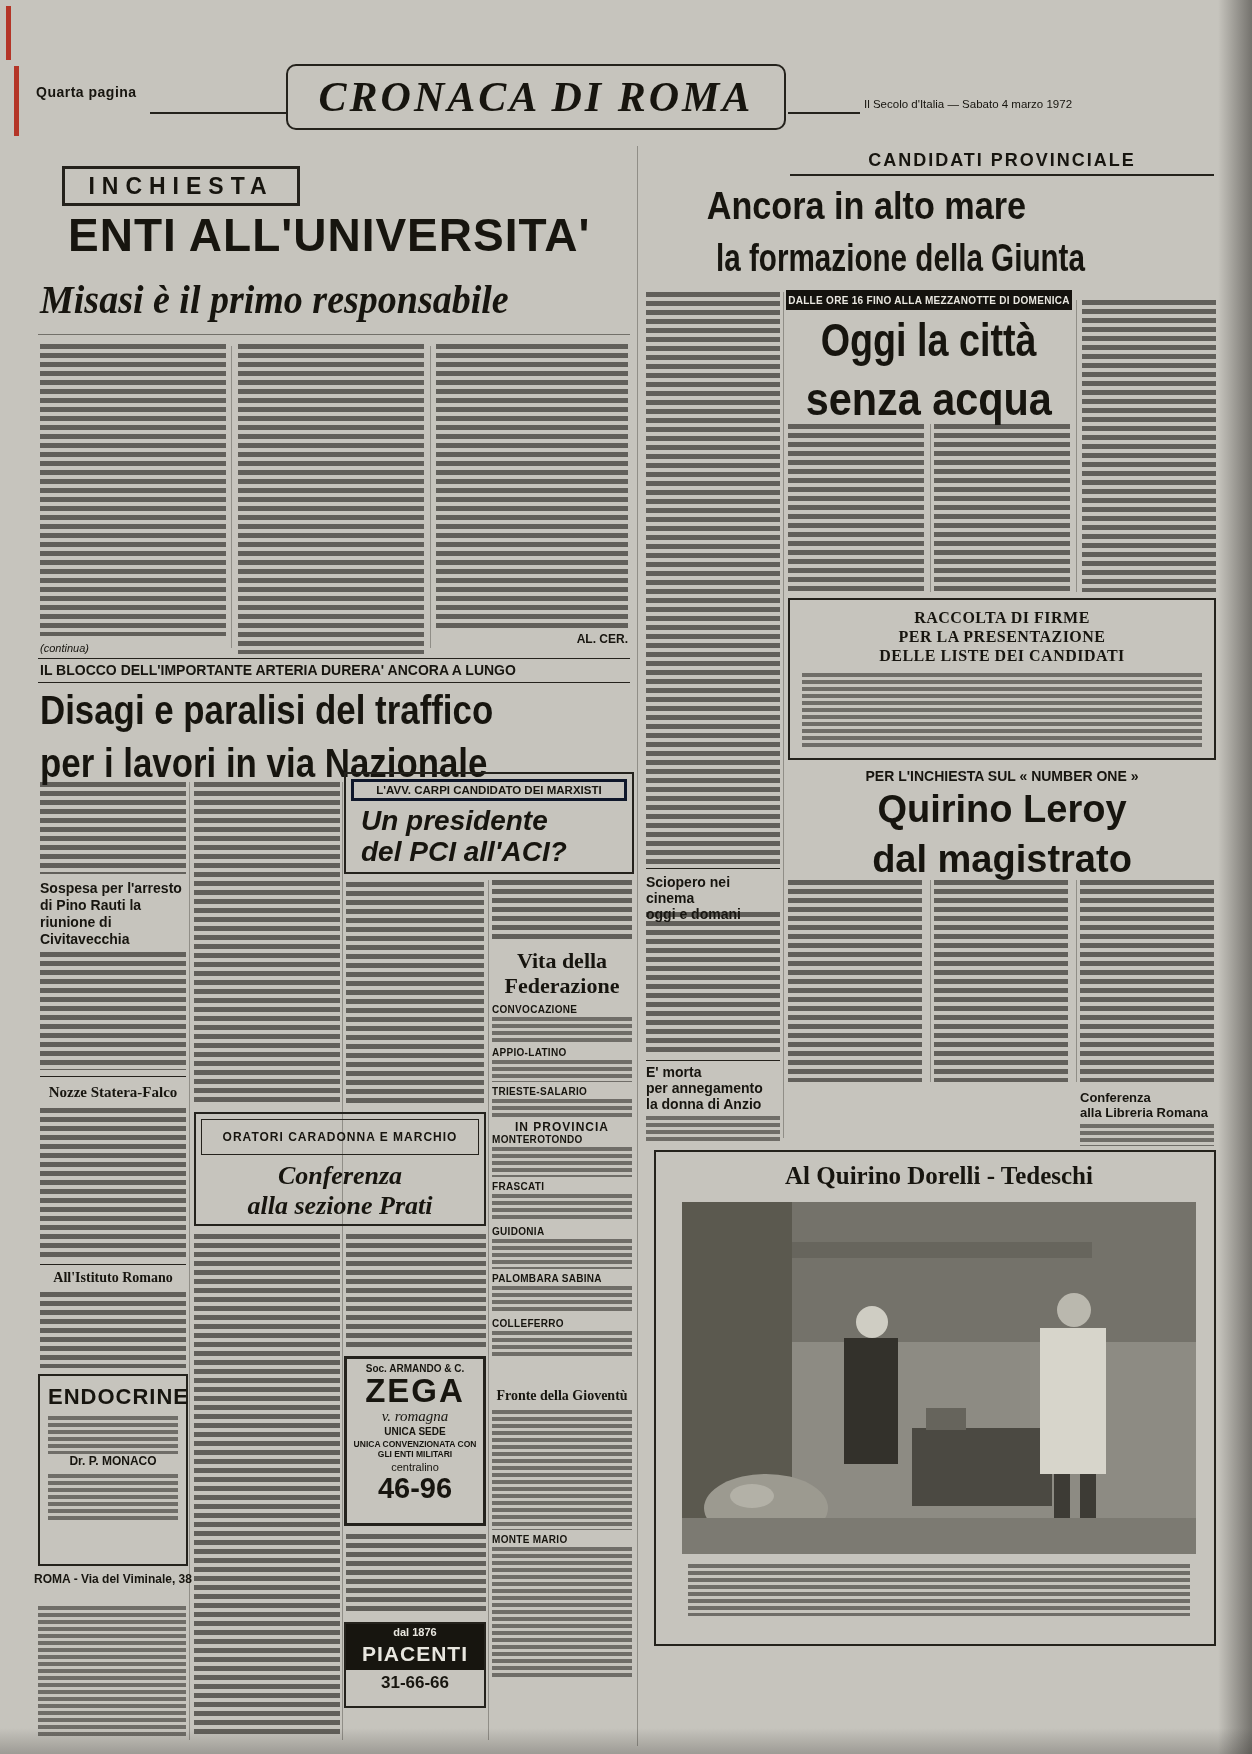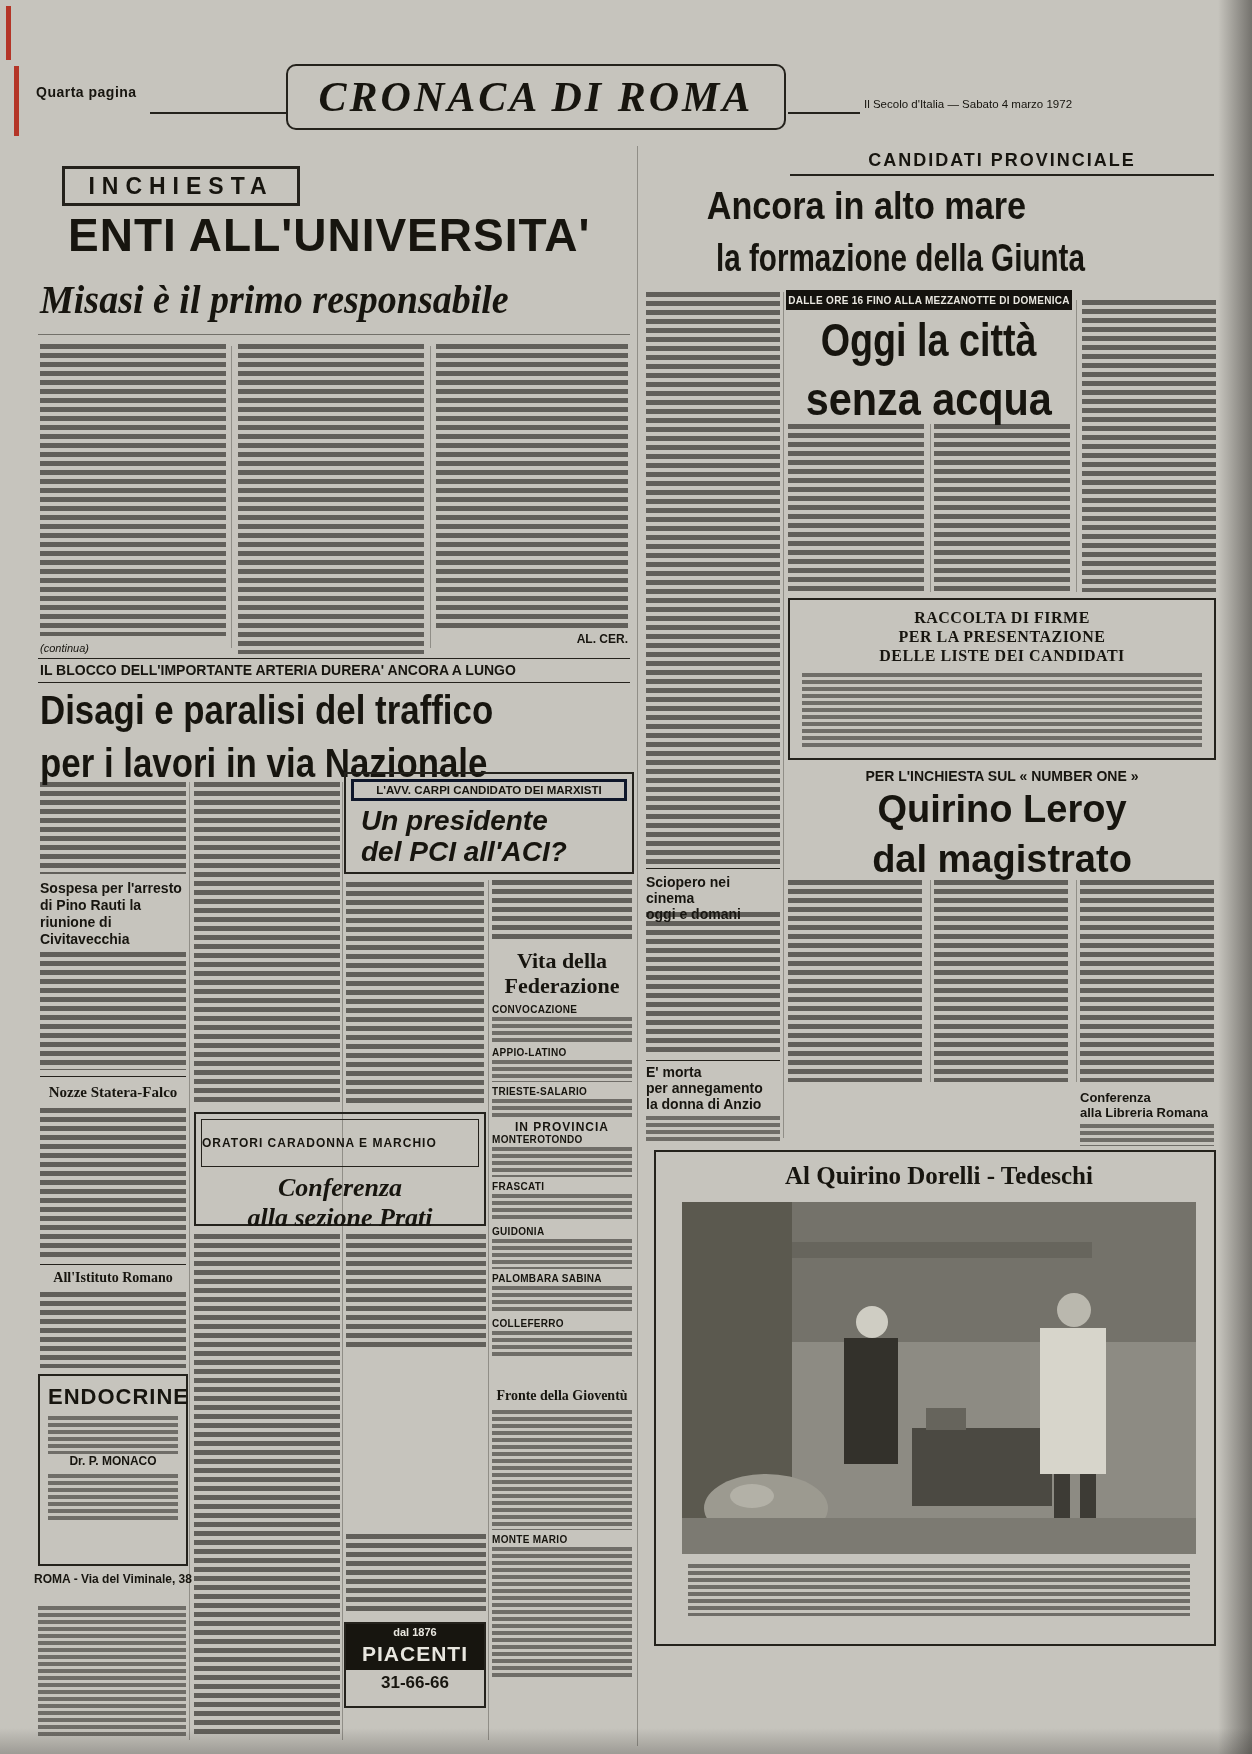--- a/index.html
+++ b/index.html
@@ -84,29 +84,38 @@
   <div class="abs box" style="left:38px;top:1374px;width:150px;height:192px;padding:8px;">
     <div class="center" style="font-weight:900;font-size:22px;letter-spacing:1px;">ENDOCRINE</div>
     <div class="greek tiny" style="height:38px;margin-top:6px;"></div>
     <div class="center" style="font-weight:700;font-size:12px;">Dr. P. MONACO</div>
     <div class="greek tiny" style="height:46px;margin-top:6px;"></div>
   </div>
   <div class="abs center" style="left:34px;top:1572px;width:158px;font-weight:700;font-size:12px;line-height:14px;">ROMA - Via del Viminale, 38</div>
   <div class="abs greek tiny" style="left:38px;top:1606px;width:148px;height:132px;"></div>
 
   <div class="abs box" style="left:194px;top:1112px;width:292px;height:114px;padding:5px;">
-    <div style="border:1px solid #24221c;font-weight:700;font-size:12px;letter-spacing:1px;padding:16px 0;">ORATORI CARADONNA E MARCHIO</div>
+    <div style="border:1px solid #24221c;text-align:center;font-weight:700;font-size:12px;letter-spacing:1px;padding:10px 0;">ORATORI CARADONNA E MARCHIO</div>
     <div class="center serif" style="font-style:italic;font-weight:700;font-size:26px;line-height:30px;margin-top:6px;">
       <span>Conferenza</span><br>
       <span>alla sezione Prati</span>
     </div>
   </div>
   <div class="abs greek" style="left:194px;top:1234px;width:146px;height:504px;"></div>
   <div class="abs greek" style="left:346px;top:1234px;width:140px;height:116px;"></div>
 
+  <div class="abs" style="left:344px;top:1356px;width:142px;height:170px;border:3px solid #24221c;box-sizing:border-box;text-align:center;padding:4px 2px;">
+    <div style="font-weight:700;font-size:10px;">Soc. ARMANDO &amp; C.</div>
+    <div style="font-weight:900;font-size:33px;letter-spacing:2px;line-height:34px;">ZEGA</div>
+    <div class="serif" style="font-style:italic;font-size:15px;">v. romagna</div>
+    <div style="font-weight:700;font-size:10px;margin-top:1px;">UNICA SEDE</div>
+    <div style="font-weight:700;font-size:8.5px;line-height:10px;margin-top:2px;">UNICA CONVENZIONATA CON GLI ENTI MILITARI</div>
+    <div style="font-size:11px;margin-top:2px;">centralino</div>
+    <div style="font-weight:900;font-size:29px;line-height:30px;">46-96</div>
+  </div>
   <div class="abs greek" style="left:346px;top:1534px;width:140px;height:80px;"></div>
 
   <div class="abs box" style="left:344px;top:1622px;width:142px;height:86px;overflow:hidden;">
     <div style="background:#17150f;color:#e8e6df;text-align:center;font-weight:700;font-size:11px;padding:2px 0;">dal 1876</div>
     <div style="background:#17150f;color:#e8e6df;text-align:center;font-weight:900;font-size:21px;letter-spacing:1px;padding:2px 0 4px;">PIACENTI</div>
     <div style="text-align:center;font-weight:800;font-size:17px;padding-top:3px;">31-66-66</div>
   </div>
 
   <div class="abs box" style="left:344px;top:772px;width:290px;height:102px;padding:5px;">
     <div style="border:3px solid #0f172a;text-align:center;font-weight:700;font-size:11.5px;padding:2px 0;">L'AVV. CARPI CANDIDATO DEI MARXISTI</div>

